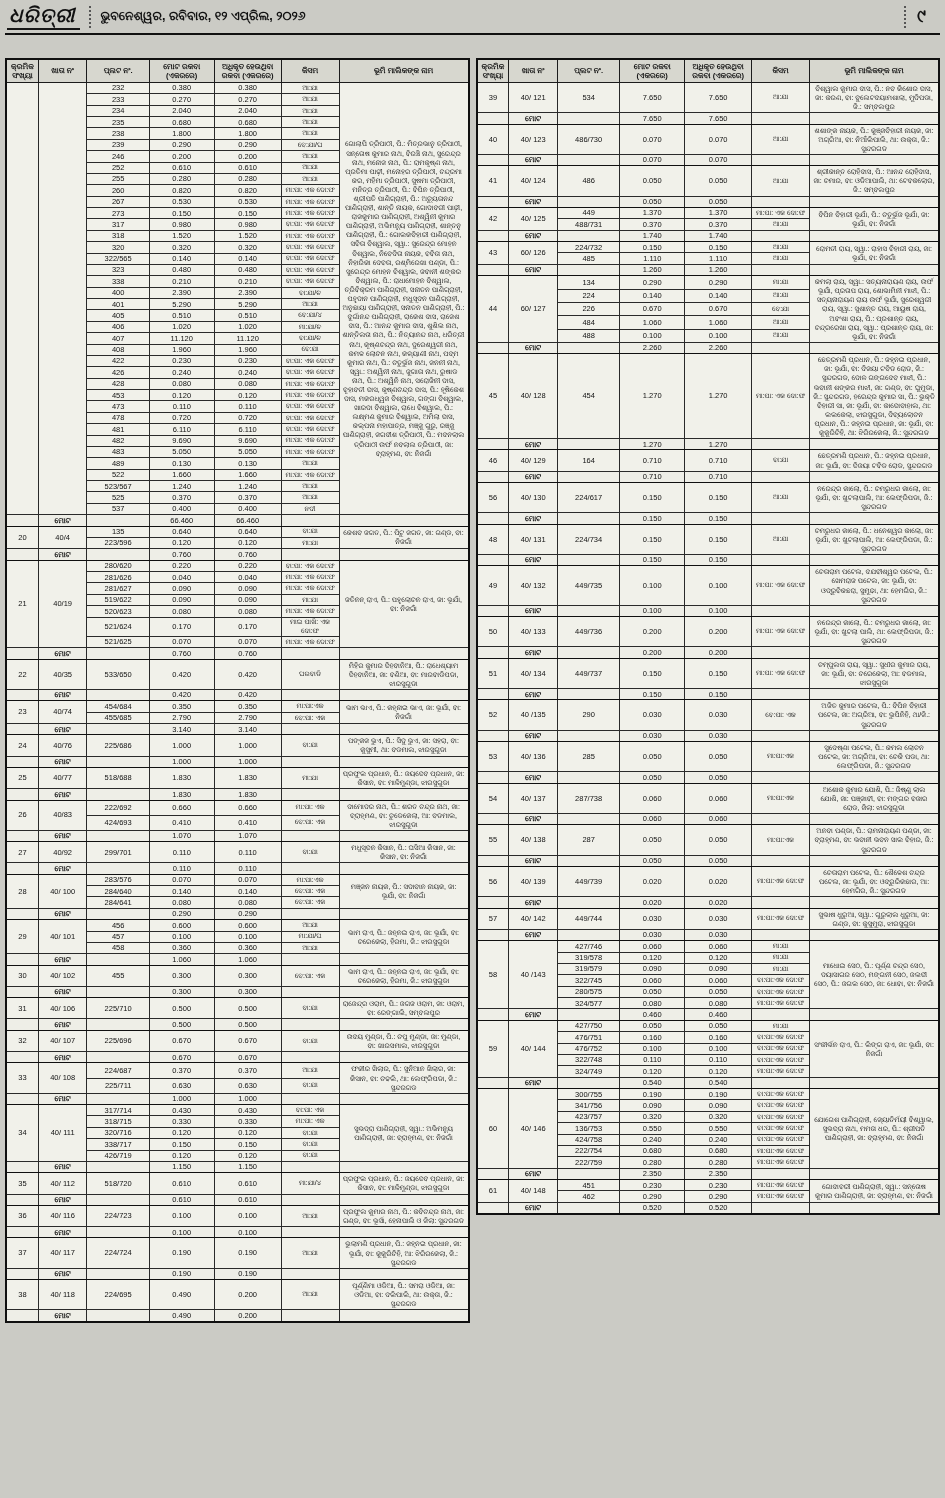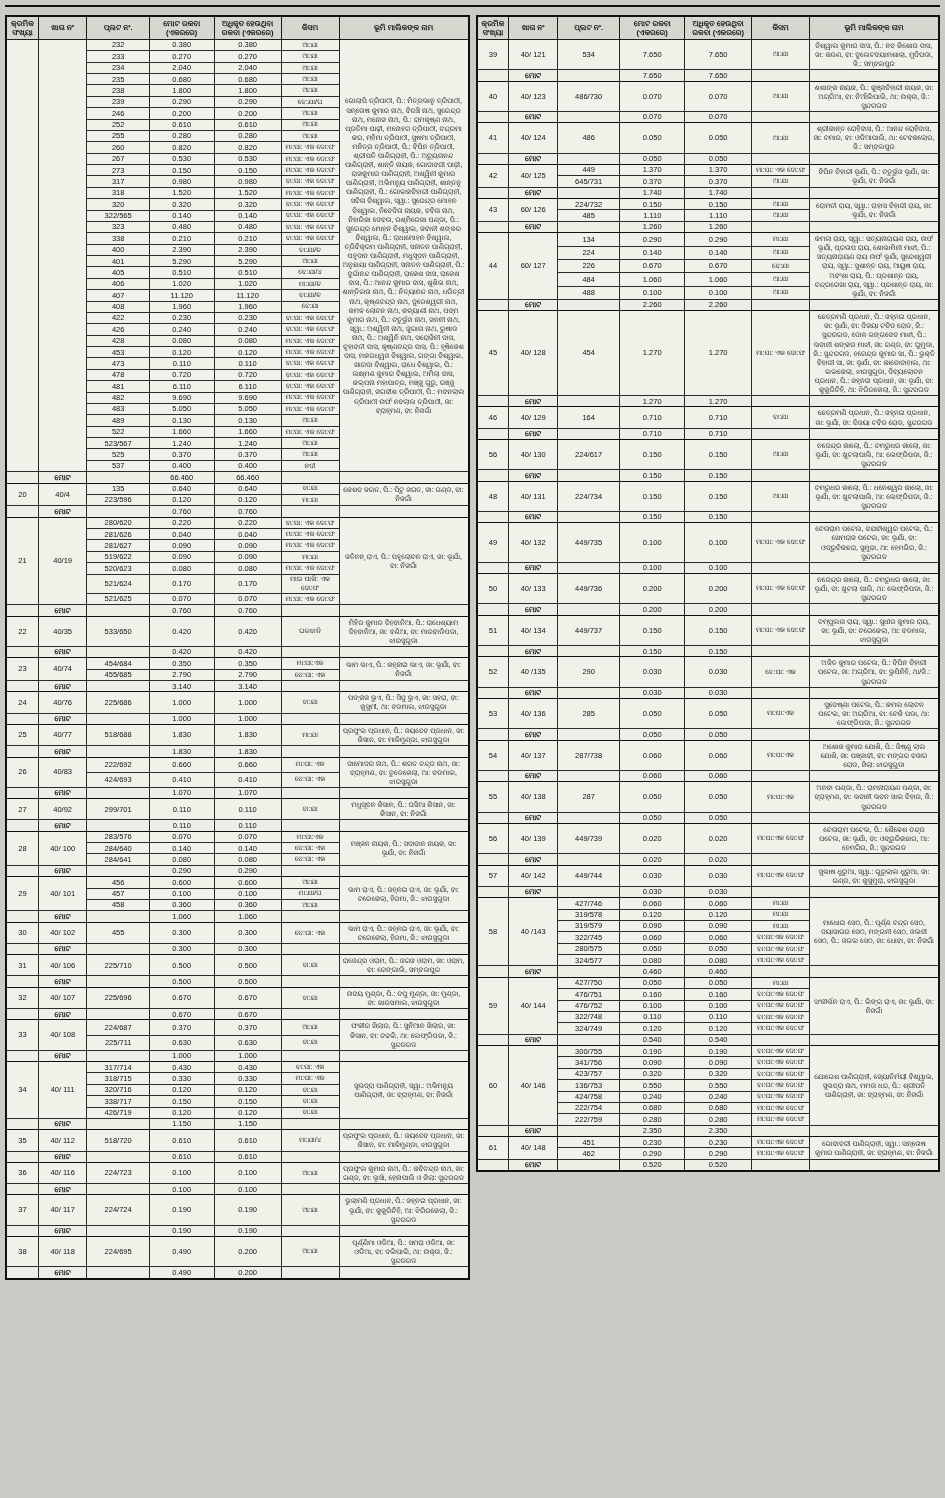--- a/index.html
+++ b/index.html
@@ -7,32 +7,40 @@
   .page{width:945px;height:1498px;box-sizing:border-box;padding:2px 5px;background:#cbcbc5;overflow:hidden;position:relative;}
   .masthead{display:flex;align-items:center;height:27px;padding:1px 2px 0;}
   .logo{font-size:20px;font-weight:bold;font-style:italic;letter-spacing:1px;border-bottom:2px solid #161616;padding:0 5px 1px 2px;}
   .vsep{border-left:2px dotted #555;height:22px;margin:0 9px;}
   .dateline{font-weight:bold;font-size:12.5px;}
   .flex-spacer{flex:1;}
   .pageno{font-size:18px;font-weight:bold;padding:0 12px 0 2px;}
   .rule{border-top:2.5px solid #101010;margin:3px 0 8px;}
   .tables{display:flex;gap:6px;align-items:flex-start;}
   .twrap{flex:1;min-width:0;}
-  table{width:100%;border-collapse:collapse;background:#f1f1ea;border:2px solid #101010;table-layout:fixed;}
+  table{width:100%;border-collapse:collapse;background:#f1f1ea;border:2px solid #101010;table-layout:fixed;margin-top:15px;}
   th{background:#d7d7cf;font-size:7.6px;font-weight:bold;padding:1.5px 2px;border:1px solid #1c1c1c;line-height:1.25;text-align:center;}
   td{border:1px solid #2a2a2a;font-size:7.5px;text-align:center;padding:0.5px 2px;line-height:1.25;vertical-align:middle;word-wrap:break-word;}
   td.owner{font-size:7px;line-height:1.3;padding:1px 3px;}
   td.kisam{font-size:6.9px;}
   td.label{font-weight:bold;text-align:center;}
   tr.total-row td{border-bottom:1.6px solid #101010;background:#eeeee7;}
 </style>
 </head>
 <body>
 
 <div class="page">
+  <header class="masthead">
+    <div class="logo">ଧରିତ୍ରୀ</div>
+    <div class="vsep"></div>
+    <div class="dateline">ଭୁବନେଶ୍ୱର, ରବିବାର, ୧୨ ଏପ୍ରିଲ, ୨୦୨୬</div>
+    <div class="flex-spacer"></div>
+    <div class="vsep"></div>
+    <div class="pageno">୯</div>
+  </header>
   <div class="rule"></div>
   <main class="tables">
     <div id="table-left" class="twrap">
         <table>
           <colgroup>
             <col style="width: 7%;">
             <col style="width: 10.5%;">
             <col style="width: 13.5%;">
             <col style="width: 14%;">
             <col style="width: 14.5%;">
@@ -824,21 +832,21 @@
             <tr>
               <td rowspan="2">42</td>
               <td rowspan="2">40/ 125</td>
               <td>449</td>
               <td>1.370</td>
               <td>1.370</td>
               <td class="kisam">ମା:ପା: ଏକ ଦୋ:ଫ</td>
               <td rowspan="2" class="owner">ବିପିନ ବିହାରୀ ଭୂଯାଁ, ପି.: ଚତୁର୍ଭୁଜ ଭୂଯାଁ, ଜା: ଭୂଯାଁ, ବା: ନିଜଗାଁ</td>
             </tr>
             <tr>
-              <td>645/731</td>
+              <td>488/731</td>
               <td>0.370</td>
               <td>0.370</td>
               <td class="kisam">ଆ:ଯା</td>
             </tr>
             <tr class="total-row">
               <td></td>
               <td class="label">ମୋଟ</td>
               <td></td>
               <td>1.740</td>
               <td>1.740</td>

